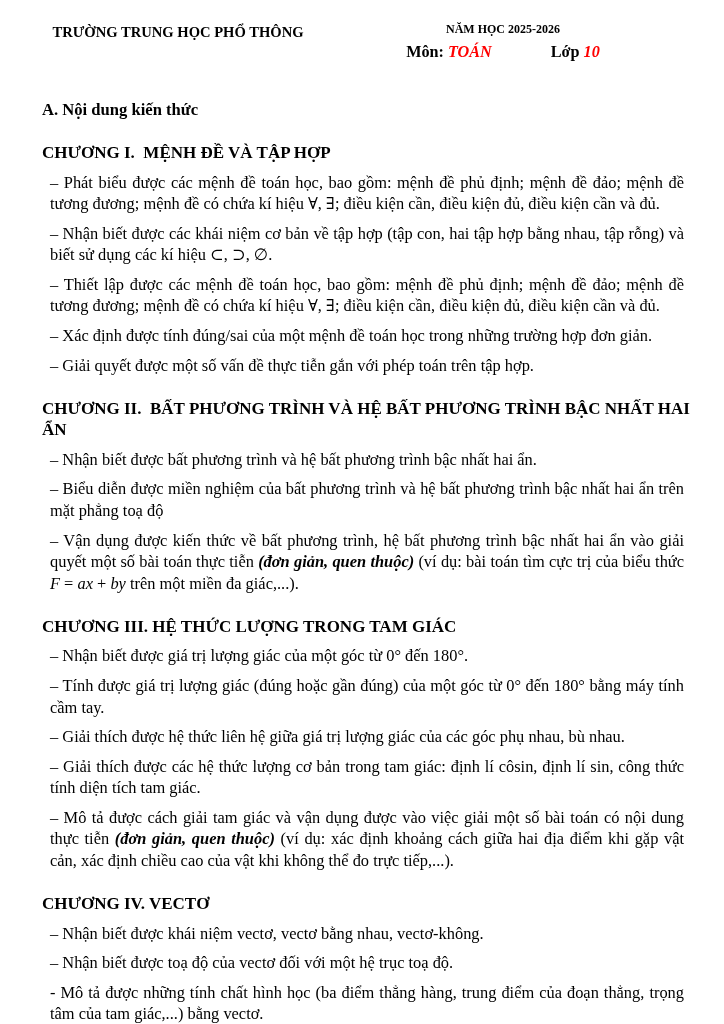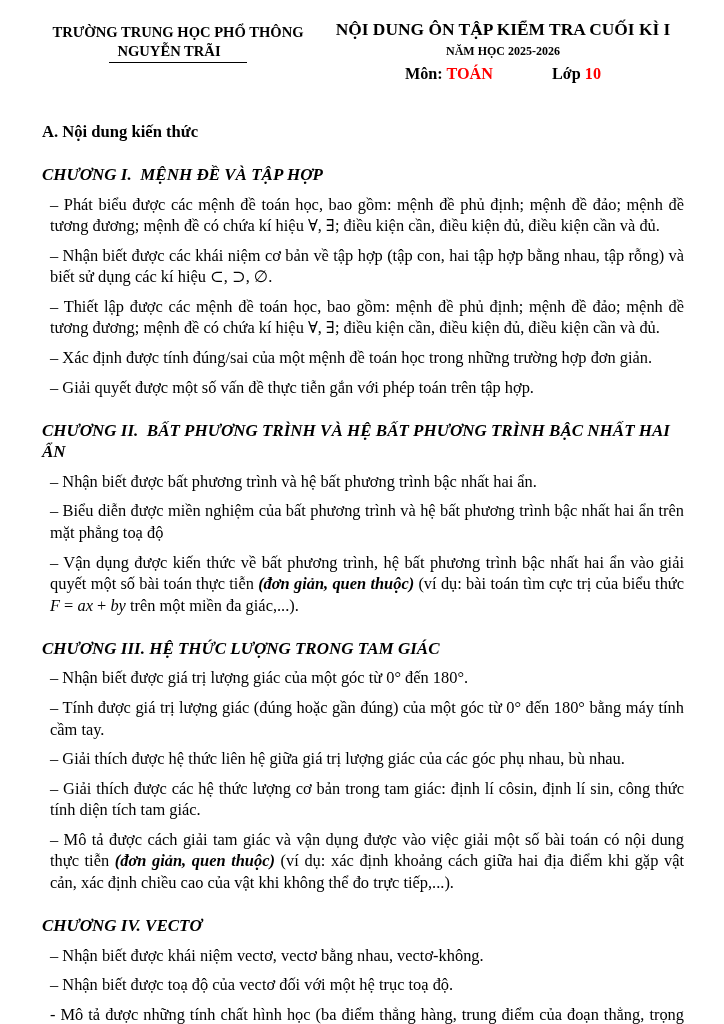--- a/index.html
+++ b/index.html
@@ -18,51 +18,48 @@
     font-size:14.6px;line-height:19px;padding-top:5px;flex-shrink:0;
   }
   .school-name{
     display:inline-block;border-bottom:1.6px solid #000;
     padding:0 26px 1px 8px;
   }
   .hdr-right{flex:1;text-align:center;font-weight:bold;}
   .doc-title{font-size:17.4px;line-height:22px;}
   .doc-year{font-size:12px;line-height:22px;}
   .doc-meta{font-size:16.2px;line-height:22px;margin-top:1px;}
-  .red{color:#ff0000;}
+  .red{color:#ff0000;font-style:italic;}
   .class-label{margin-left:59px;}
   
   .section-a{
     font-weight:bold;font-size:16.6px;margin-top:36px;line-height:21.5px;
   }
   .chapters{margin-top:0;}
   .chapter{margin-top:21.5px;}
   .chapter-title{
     font-size:17px;font-weight:bold;margin:0;line-height:21.5px;
     white-space:pre-wrap;
-    font-style:italic;
   }
   .req{
     margin:8px;font-size:16.4px;line-height:21.6px;text-align:justify;
   }
   .seg-bi{font-weight:bold;font-style:italic;}
   .seg-i{font-style:italic;}
 </style>
 </head>
 <body>
 
 <div class="page">
 
   <div class="header">
     <div class="hdr-left">
       <div>TRƯỜNG TRUNG HỌC PHỔ THÔNG</div>
-      <div><span class="school-name">NGUYỄN TRÃI</span></div>
     </div>
     <div class="hdr-right">
-      <div class="doc-title">NỘI DUNG ÔN TẬP KIỂM TRA CUỐI KÌ I</div>
       <div class="doc-year">NĂM HỌC 2025-2026</div>
       <div class="doc-meta">
         <span>Môn: </span><span class="red">TOÁN</span><span class="class-label">Lớp </span><span class="red">10</span>
       </div>
     </div>
   </div>
 
   <div class="section-a">A. Nội dung kiến thức</div>
 
   <div class="chapters">

